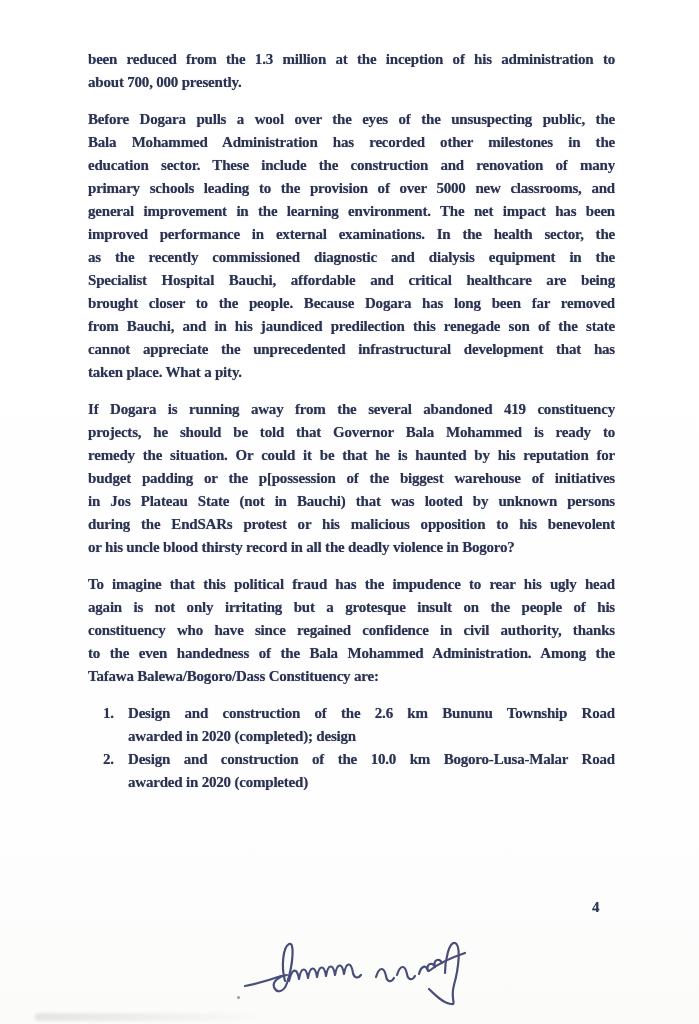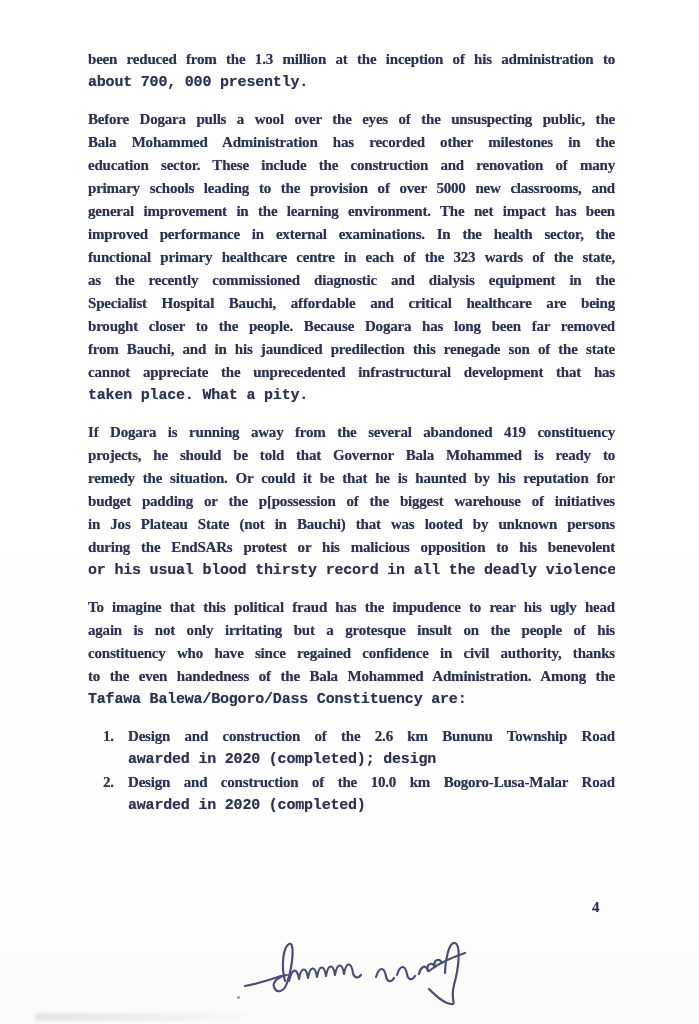--- a/index.html
+++ b/index.html
@@ -20,21 +20,21 @@
     letter-spacing: -0.2px;
     text-shadow: 0 0 0.8px rgba(43,51,82,0.55);
   }
   .paragraph { margin: 0 0 14px 0; }
   .line {
     height: 23px; line-height: 23px;
     text-align: justify;
     text-align-last: justify;
     overflow: hidden; white-space: nowrap;
   }
-  .line.last { text-align-last: left; white-space: nowrap; font-family: Liberation Mono, monospace; }
+  .line.last { text-align-last: left; white-space: nowrap; }
   .num-list { margin-top: 0; }
   .list-item { position: relative; padding-left: 40px; }
   .list-item .num {
     position: absolute; left: 15px; top: 0;
     height: 23px; line-height: 23px;
   }
   .page-number {
     position: absolute; left: 592px; top: 899px;
     color: #2b3352; font-size: 15px; font-weight: 700;
     text-shadow: 0 0 0.8px rgba(43,51,82,0.55);
@@ -64,36 +64,35 @@
           <div class="line">been reduced from the 1.3 million at the inception of his administration to</div>
           <div class="line last">about 700, 000 presently.</div>
         </div>
         <div class="paragraph">
           <div class="line">Before Dogara pulls a wool over the eyes of the unsuspecting public, the</div>
           <div class="line">Bala Mohammed Administration has recorded other milestones in the</div>
           <div class="line">education sector. These include the construction and renovation of many</div>
           <div class="line">primary schools leading to the provision of over 5000 new classrooms, and</div>
           <div class="line">general improvement in the learning environment. The net impact has been</div>
           <div class="line">improved performance in external examinations. In the health sector, the</div>
-          <div class="line">functional primary healthcare centre in each of the 323 wards of the state,</div>
           <div class="line">as the recently commissioned diagnostic and dialysis equipment in the</div>
           <div class="line">Specialist Hospital Bauchi, affordable and critical healthcare are being</div>
           <div class="line">brought closer to the people. Because Dogara has long been far removed</div>
           <div class="line">from Bauchi, and in his jaundiced predilection this renegade son of the state</div>
           <div class="line">cannot appreciate the unprecedented infrastructural development that has</div>
           <div class="line last">taken place. What a pity.</div>
         </div>
         <div class="paragraph">
           <div class="line">If Dogara is running away from the several abandoned 419 constituency</div>
           <div class="line">projects, he should be told that Governor Bala Mohammed is ready to</div>
           <div class="line">remedy the situation. Or could it be that he is haunted by his reputation for</div>
           <div class="line">budget padding or the p[possession of the biggest warehouse of initiatives</div>
           <div class="line">in Jos Plateau State (not in Bauchi) that was looted by unknown persons</div>
           <div class="line">during the EndSARs protest or his malicious opposition to his benevolent</div>
-          <div class="line last">or his usual blood thirsty record in all the deadly violence in Bogoro?</div>
+          <div class="line last">or his uncle blood thirsty record in all the deadly violence in Bogoro?</div>
         </div>
         <div class="paragraph">
           <div class="line">To imagine that this political fraud has the impudence to rear his ugly head</div>
           <div class="line">again is not only irritating but a grotesque insult on the people of his</div>
           <div class="line">constituency who have since regained confidence in civil authority, thanks</div>
           <div class="line">to the even handedness of the Bala Mohammed Administration. Among the</div>
           <div class="line last">Tafawa Balewa/Bogoro/Dass Constituency are:</div>
         </div>
       </div>
     <div class="num-list" id="numlist">

